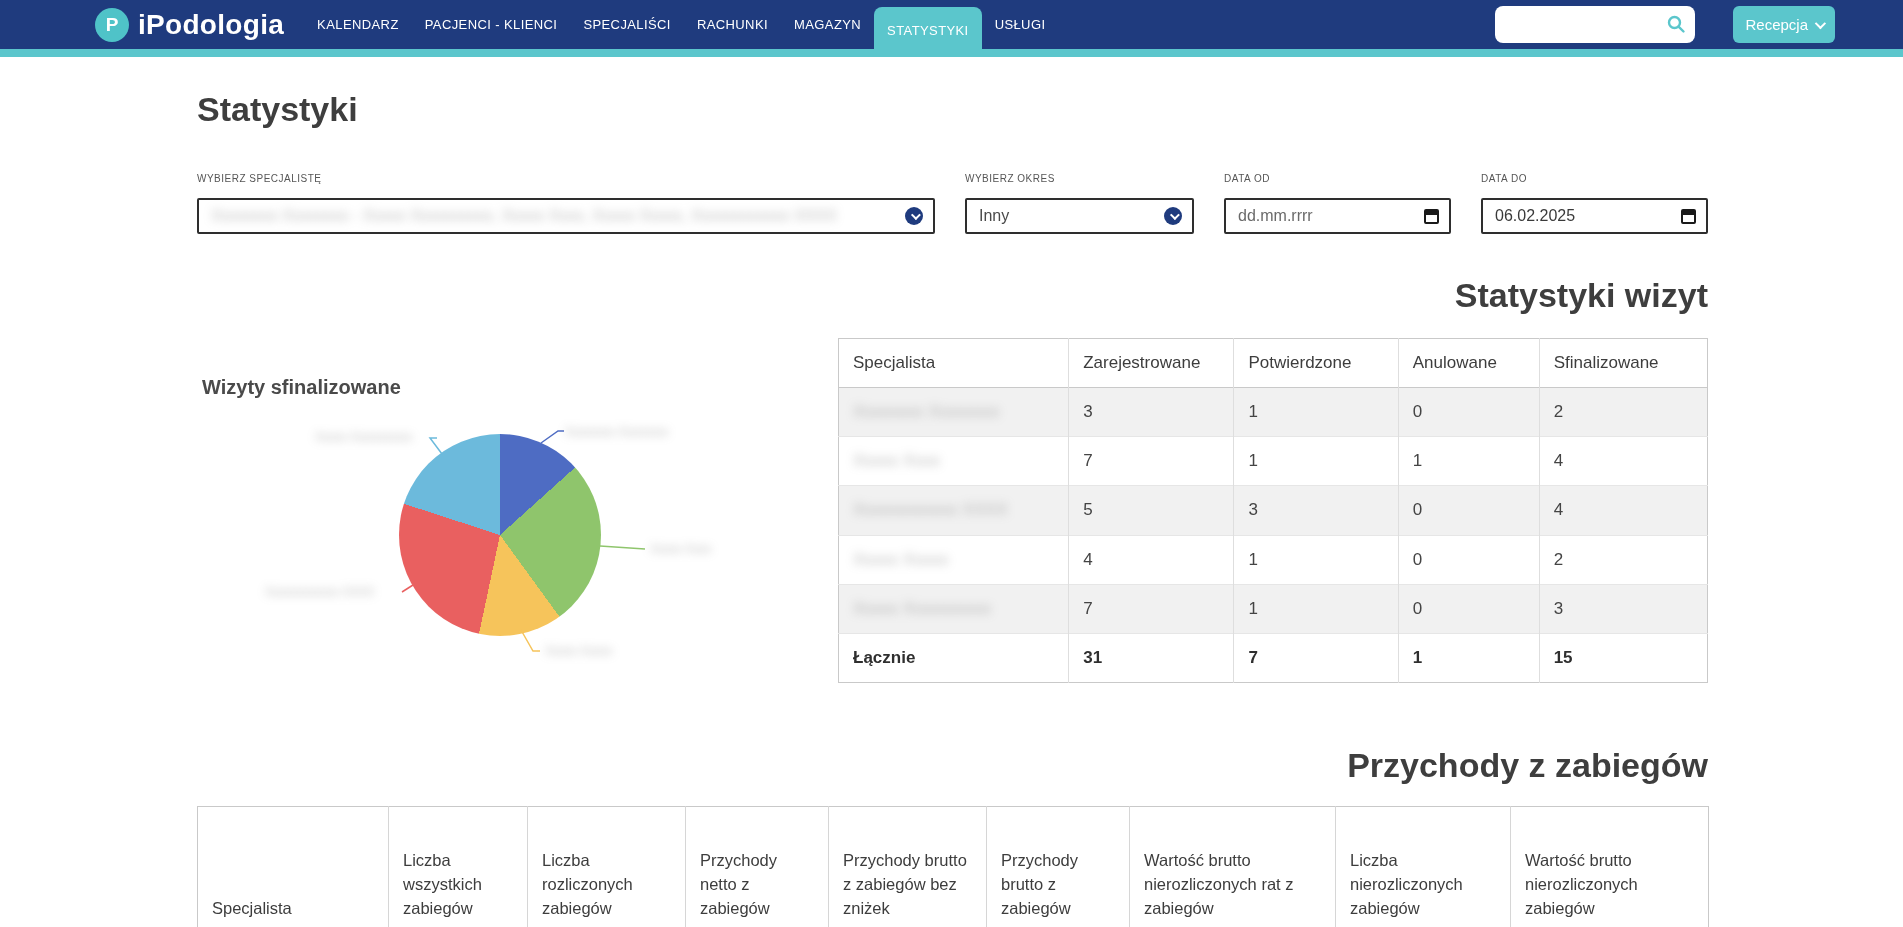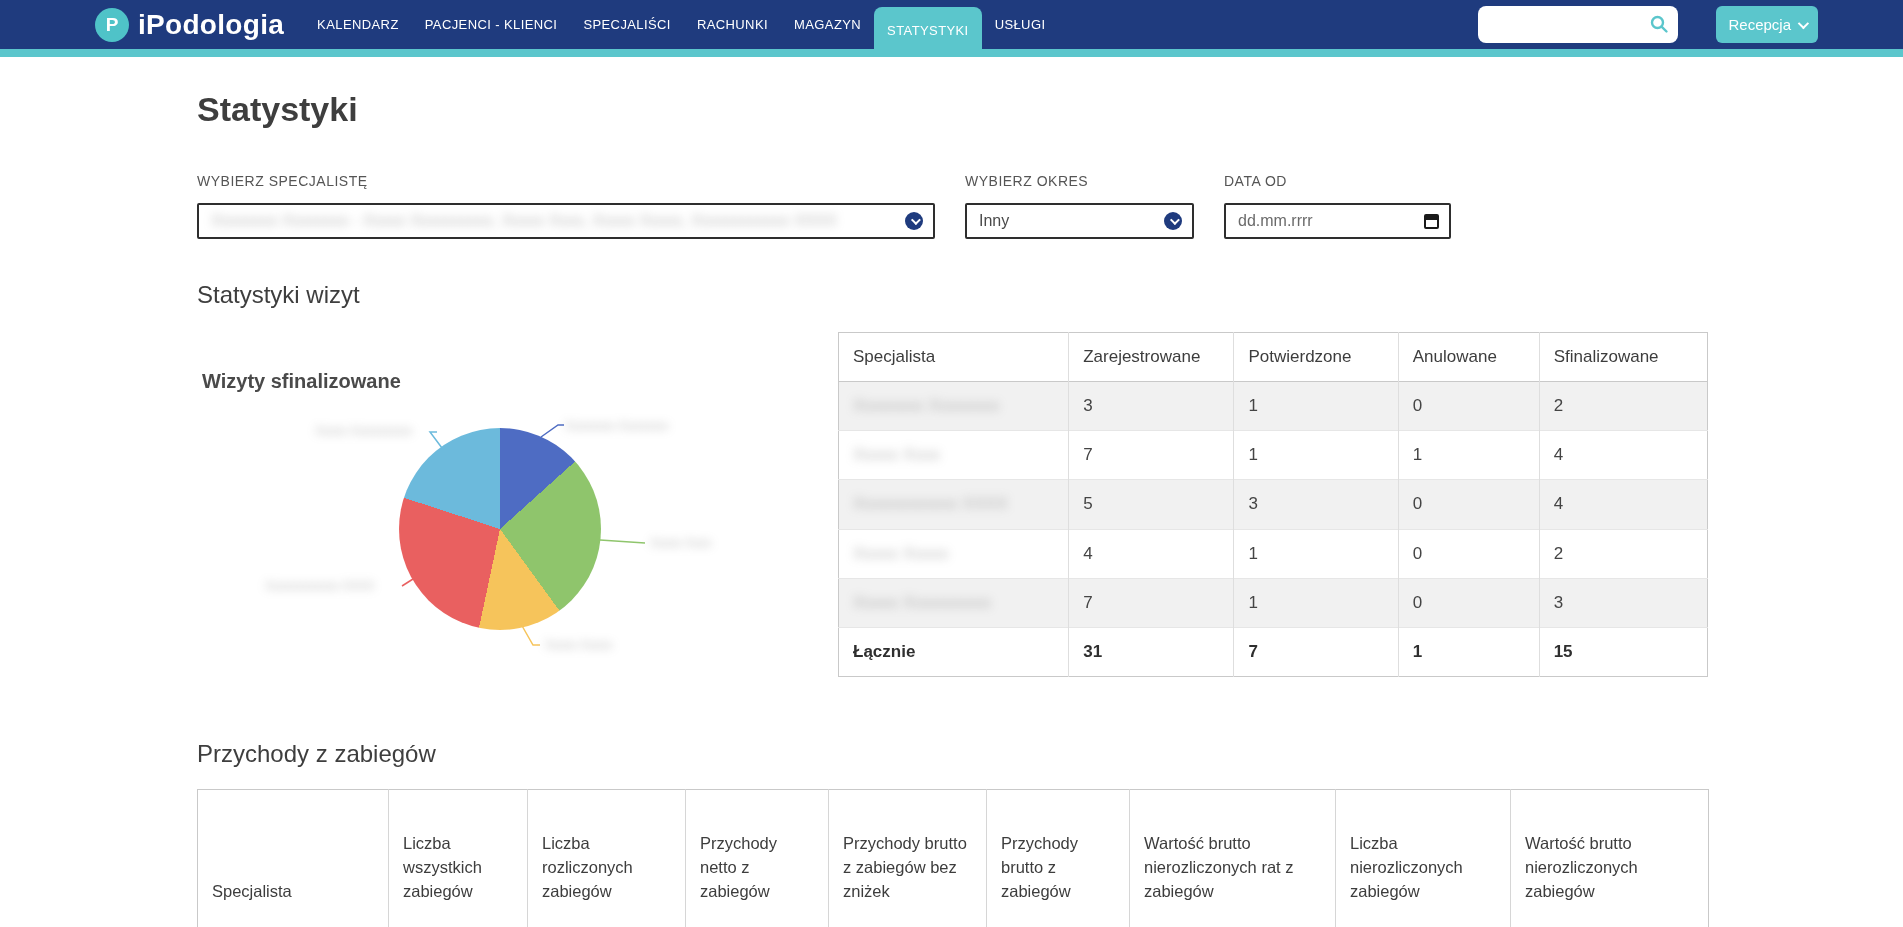--- a/index.html
+++ b/index.html
@@ -13,39 +13,39 @@
   .brand { display:flex; align-items:center; cursor:pointer; }
   .logo-circle { width:34px; height:34px; border-radius:50%; background:#4FC3C8;
     display:flex; align-items:center; justify-content:center; }
   .logo-letter { color:#fff; font-weight:bold; font-size:19px; }
   .brand-name { color:#ffffff; font-weight:bold; font-size:28px; margin-left:9px; letter-spacing:.3px; }
   .nav-menu { display:flex; align-items:center; margin-left:20px; }
   .nav-item { color:#fff; font-size:13px; letter-spacing:.4px; padding:0 13px;
     cursor:pointer; text-decoration:none; white-space:nowrap; }
   .nav-item.active { background:#5BC6CC; border-radius:8px 8px 0 0; height:47px;
     display:flex; align-items:center; transform:translateY(6px); }
-  .nav-right { margin-left:auto; margin-right:85px; display:flex; align-items:flex-end;gap:28px; }
+  .nav-right { margin-left:auto; margin-right:68px; display:flex; align-items:flex-end;gap:28px; }
   .search-box { position:relative; width:200px; height:37px; }
   .search-input { width:100%; height:100%; border:none; border-radius:8px; outline:none;
     padding:0 36px 0 12px; font-size:15px; }
   .search-icon { position:absolute; right:9px; top:8px; width:20px; height:20px; cursor:pointer; }
   .user-btn { margin-left:10px; height:37px; background:#5BC6CC; color:#fff; border:none;
     border-radius:6px; font-size:15px; font-family:inherit; padding:0 12px; cursor:pointer;
     display:flex; align-items:center; gap:7px; }
   .chev { width:8px; height:8px; border-right:2px solid #fff; border-bottom:2px solid #fff;
     transform:rotate(45deg) translateY(-2px); }
 
   
   .content { padding-left:197px; width:1708px; }
   .page-title { margin-top:33px; font-size:34px; font-weight:bold; color:#3E3E3E; }
-  .section-title { font-size:24px; font-weight:normal; color:#3E3E3E; }
+  .section-title { font-size:34px; font-weight:bold; color:#3E3E3E;text-align:right; }
 
   
   .filters { margin-top:44px; display:flex; gap:30px; }
-  .filter-label { font-size:14px; color:#555; letter-spacing:.5px; margin-bottom:14px; }
+  .filter-label { font-size:10px; color:#555; letter-spacing:.5px; margin-bottom:14px; }
   .f-spec { width:738px; } .f-period { width:229px; } .f-from { width:227px; } .f-to { width:227px; }
   .input-like { height:36px; border:2px solid #2E2E2E; border-radius:2px; background:#fff;
     display:flex; align-items:center; padding:0 10px 0 12px; font-size:16px; cursor:pointer; }
   .input-like .val { flex:1; white-space:nowrap; overflow:hidden; }
   .val-dark { color:#4a4a4a; } .val-placeholder { color:#6a6a6a; } .val-date { color:#3a3a3a; }
   .chev-circle { width:18px; height:18px; border-radius:50%; background:#1F3B7E; flex:none;
     display:flex; align-items:center; justify-content:center; }
   .chev-mark { width:7px; height:7px; border-right:2px solid #fff; border-bottom:2px solid #fff;
     transform:rotate(45deg) translateY(-2px); }
   .calendar-icon { width:15px; height:15px; border:2px solid #1a1a1a; border-radius:2px;
@@ -144,20 +144,27 @@
           </span>
       </div>
     </div>
     <div class="f-from">
       <div class="filter-label">DATA OD</div>
       <div class="input-like">
         <span class="val val-placeholder">dd.mm.rrrr</span>
         <span class="calendar-icon"></span>
       </div>
     </div>
+    <div class="f-to">
+      <div class="filter-label">DATA DO</div>
+      <div class="input-like">
+        <span class="val val-date">06.02.2025</span>
+        <span class="calendar-icon"></span>
+      </div>
+    </div>
   </div>
 
   <h2 class="section-title visits-heading">Statystyki wizyt</h2>
 
   <div class="visits-row">
     <div class="chart-block">
       <div class="chart-title">Wizyty sfinalizowane</div>
       <div class="pie" style="background: conic-gradient(rgb(78, 108, 195) 0deg, rgb(78, 108, 195) 48deg, rgb(143, 197, 108) 48deg, rgb(143, 197, 108) 144deg, rgb(246, 196, 91) 144deg, rgb(246, 196, 91) 192deg, rgb(233, 96, 96) 192deg, rgb(233, 96, 96) 288deg, rgb(108, 186, 220) 288deg, rgb(108, 186, 220) 360deg);"></div>
       <svg class="leader-lines" width="641" height="345" viewBox="0 0 641 345">
         <polyline points="344,105 361,93 367,93" stroke="#4E6CC3"></polyline>

